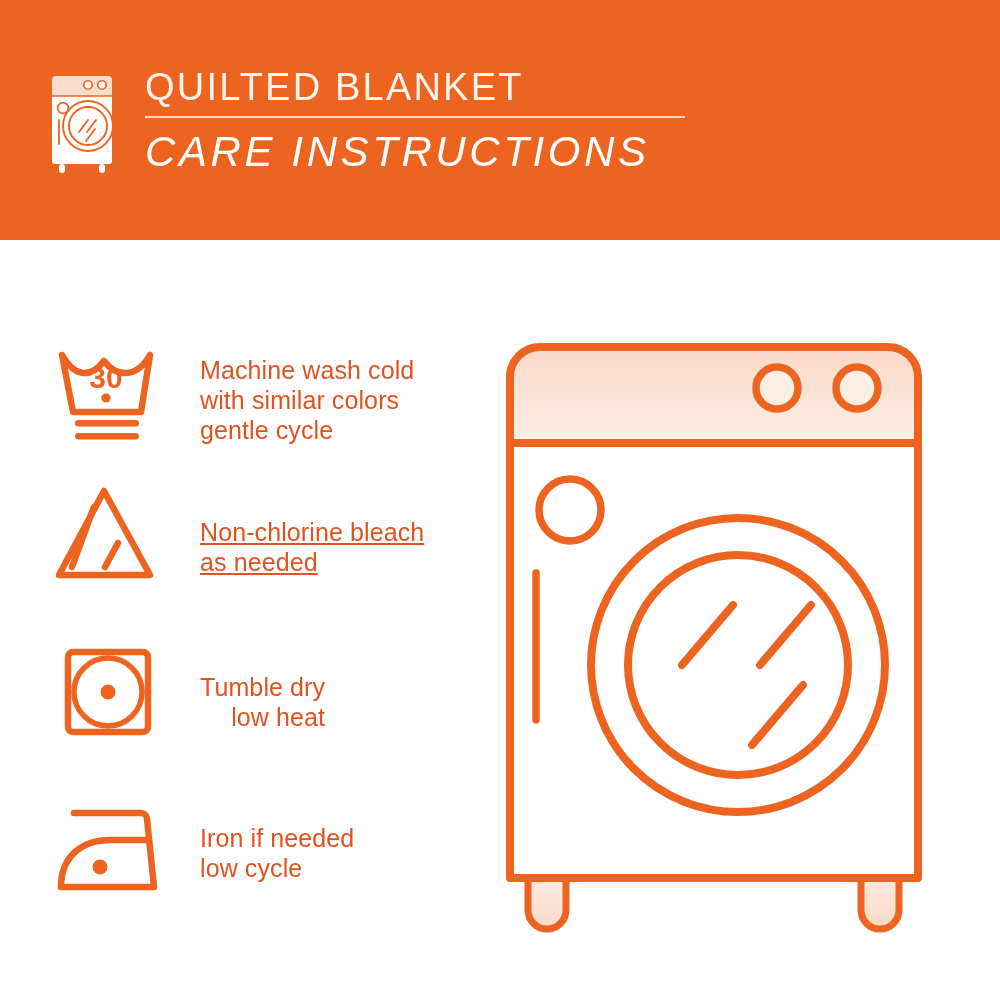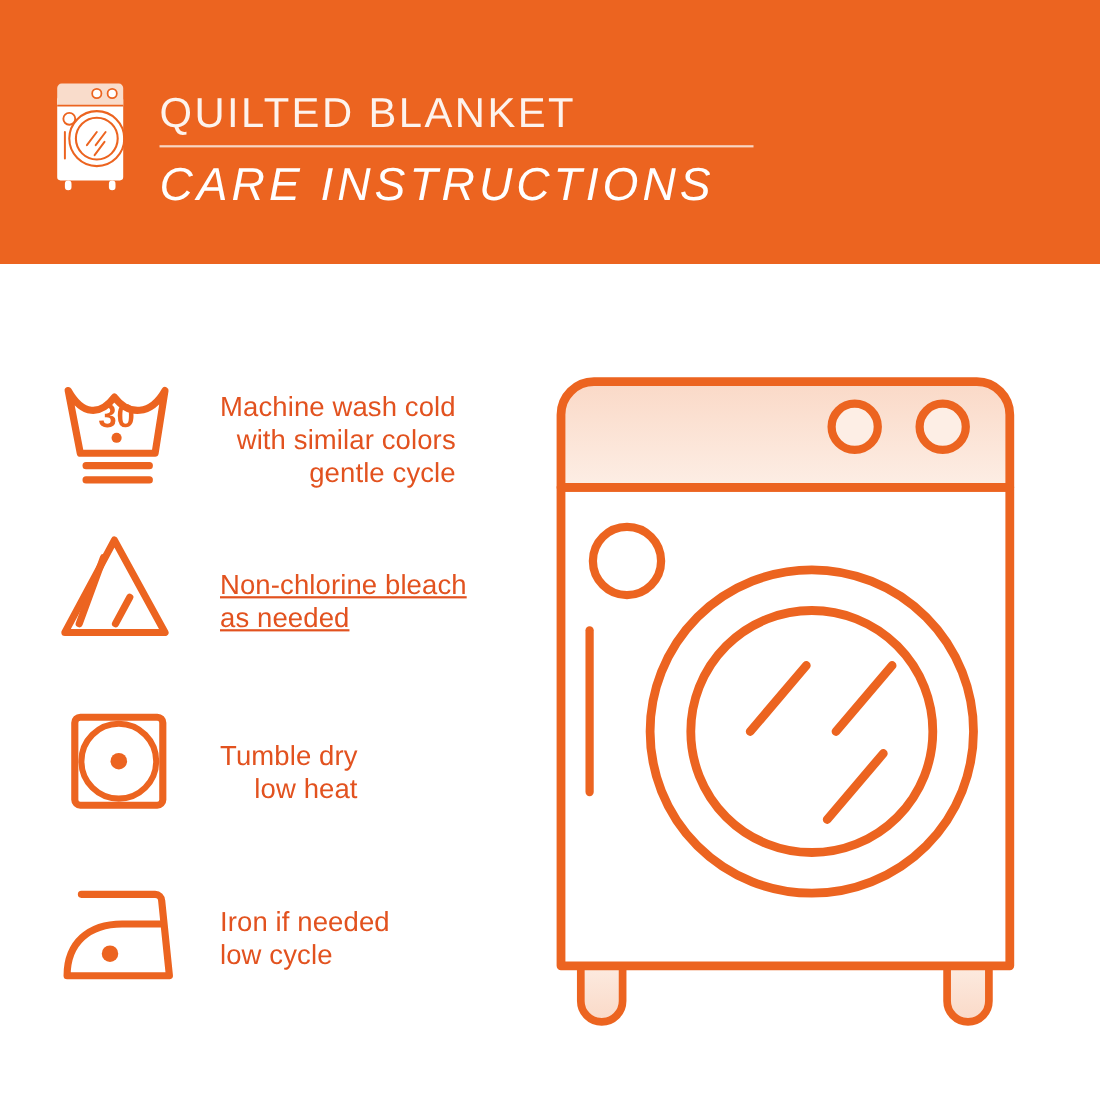--- a/index.html
+++ b/index.html
@@ -33,21 +33,21 @@
   #header-logo {
     position: absolute;
     left: 46px;
     top: 68px;
     width: 78px;
     height: 108px;
   }
   #header-titles {
     position: absolute;
     left: 145px;
-    top: 80px;
+    top: 64px;
     width: 560px;
   }
   #title-line1 {
     color: #FDF3ED;
     font-size: 38px;
     line-height: 46px;
     letter-spacing: 2.2px;
     font-weight: 400;
     white-space: nowrap;
   }
@@ -93,21 +93,21 @@
     position: absolute;
     left: 200px;
     color: #E2521F;
     font-size: 25px;
     line-height: 30px;
     font-weight: 400;
     letter-spacing: 0.1px;
     white-space: pre-line;
   }
   #care-row-0 { top: 100px; }
-  #care-row-0 .care-text { top: 15px; text-align: right; }
+  #care-row-0 .care-text { top: 15px; }
   #care-row-1 { top: 245px; }
   #care-row-1 .care-text { top: 32px; text-decoration: underline; }
   #care-row-2 { top: 400px; }
   #care-row-2 .care-text { top: 32px; text-align: right; }
   #care-row-3 { top: 555px; }
   #care-row-3 .care-text { top: 28px; }
 
   
   #machine-illustration {
     position: absolute;

